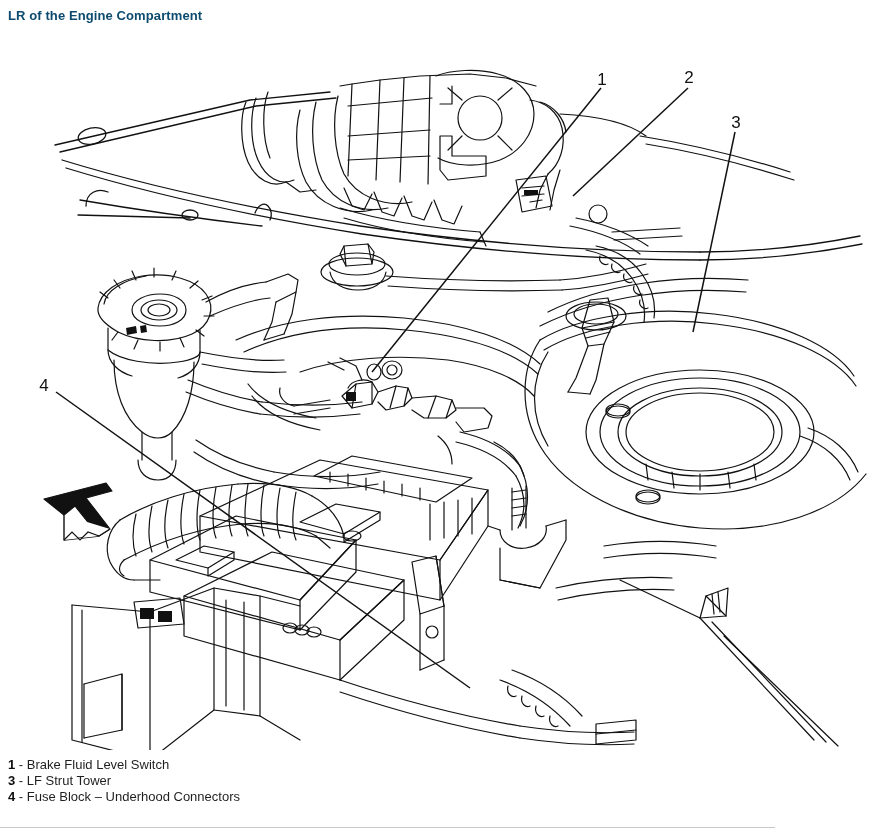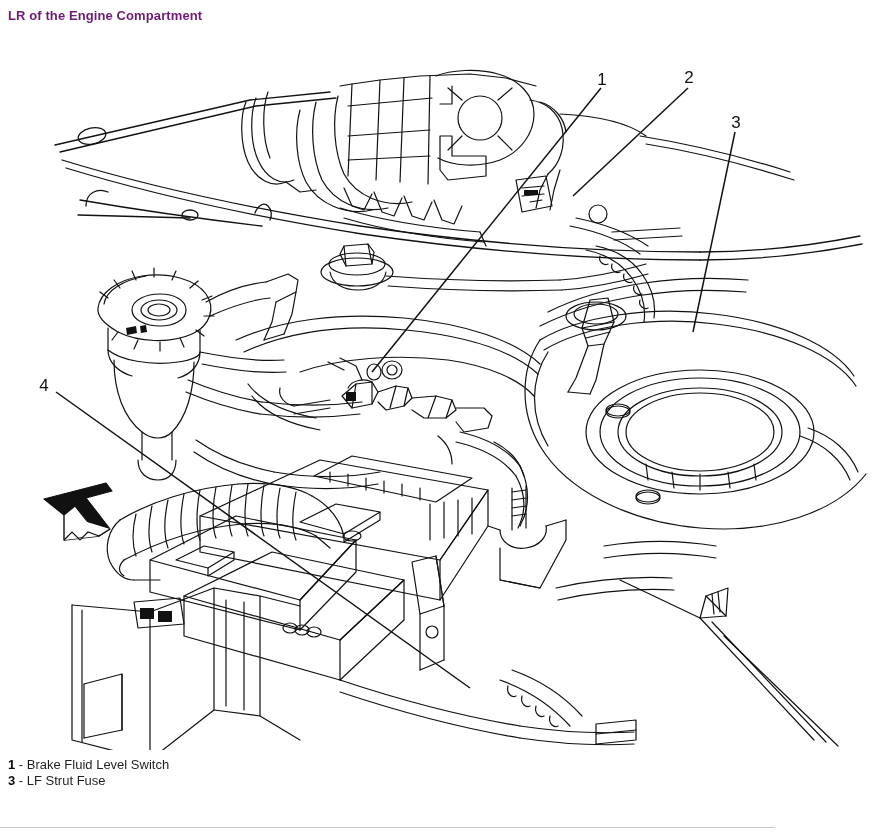--- a/index.html
+++ b/index.html
@@ -21,21 +21,21 @@
     height: 835px;
     background: #ffffff;
   }
   #doc-title {
     position: absolute;
     left: 8px;
     top: 8px;
     font-size: 13px;
     font-weight: bold;
     letter-spacing: 0.1px;
-    color: #701a75;
+    color: #0c4a6e;
     white-space: nowrap;
   }
   #figure-wrap {
     position: absolute;
     left: 0;
     top: 40px;
     width: 881px;
     height: 710px;
   }
   #figure-svg {
@@ -474,19 +474,22 @@
       </g>
 
     </svg>
   </div>
 
   <div id="legend">
     <div class="legend-row">
       <span class="legend-num">1</span><span class="legend-sep"> - </span><span class="legend-text">Brake Fluid Level Switch</span>
     </div>
     <div class="legend-row">
-      <span class="legend-num">3</span><span class="legend-sep"> - </span><span class="legend-text">LF Strut Fuse</span>
+      <span class="legend-num">3</span><span class="legend-sep"> - </span><span class="legend-text">LF Strut Tower</span>
+    </div>
+    <div class="legend-row">
+      <span class="legend-num">4</span><span class="legend-sep"> - </span><span class="legend-text">Fuse Block – Underhood Connectors</span>
     </div>
   </div>
 
   <div id="footer-rule"></div>
 
 </div>
 
 </body></html>

